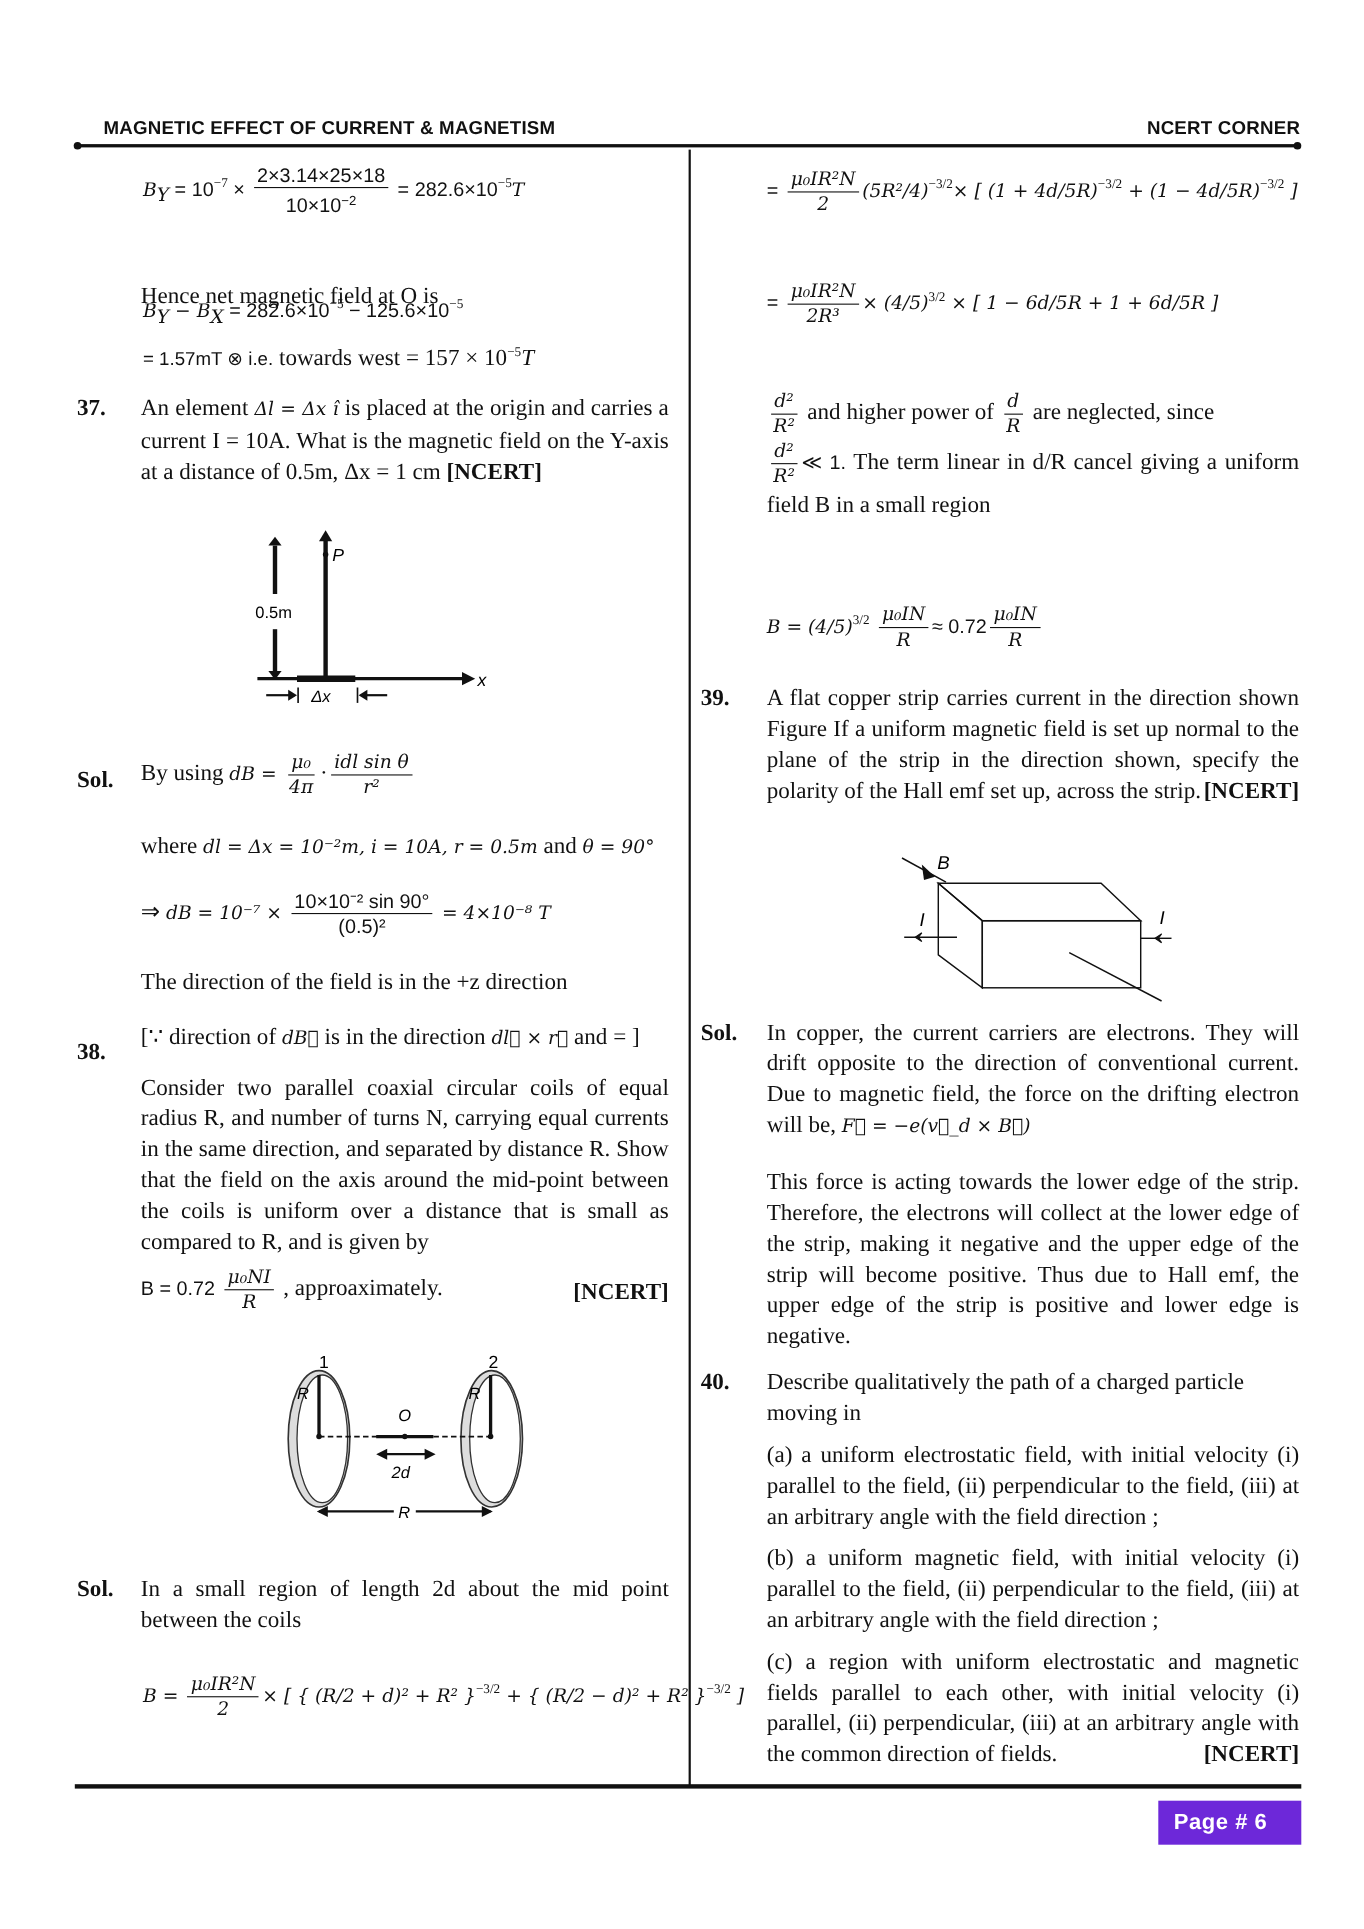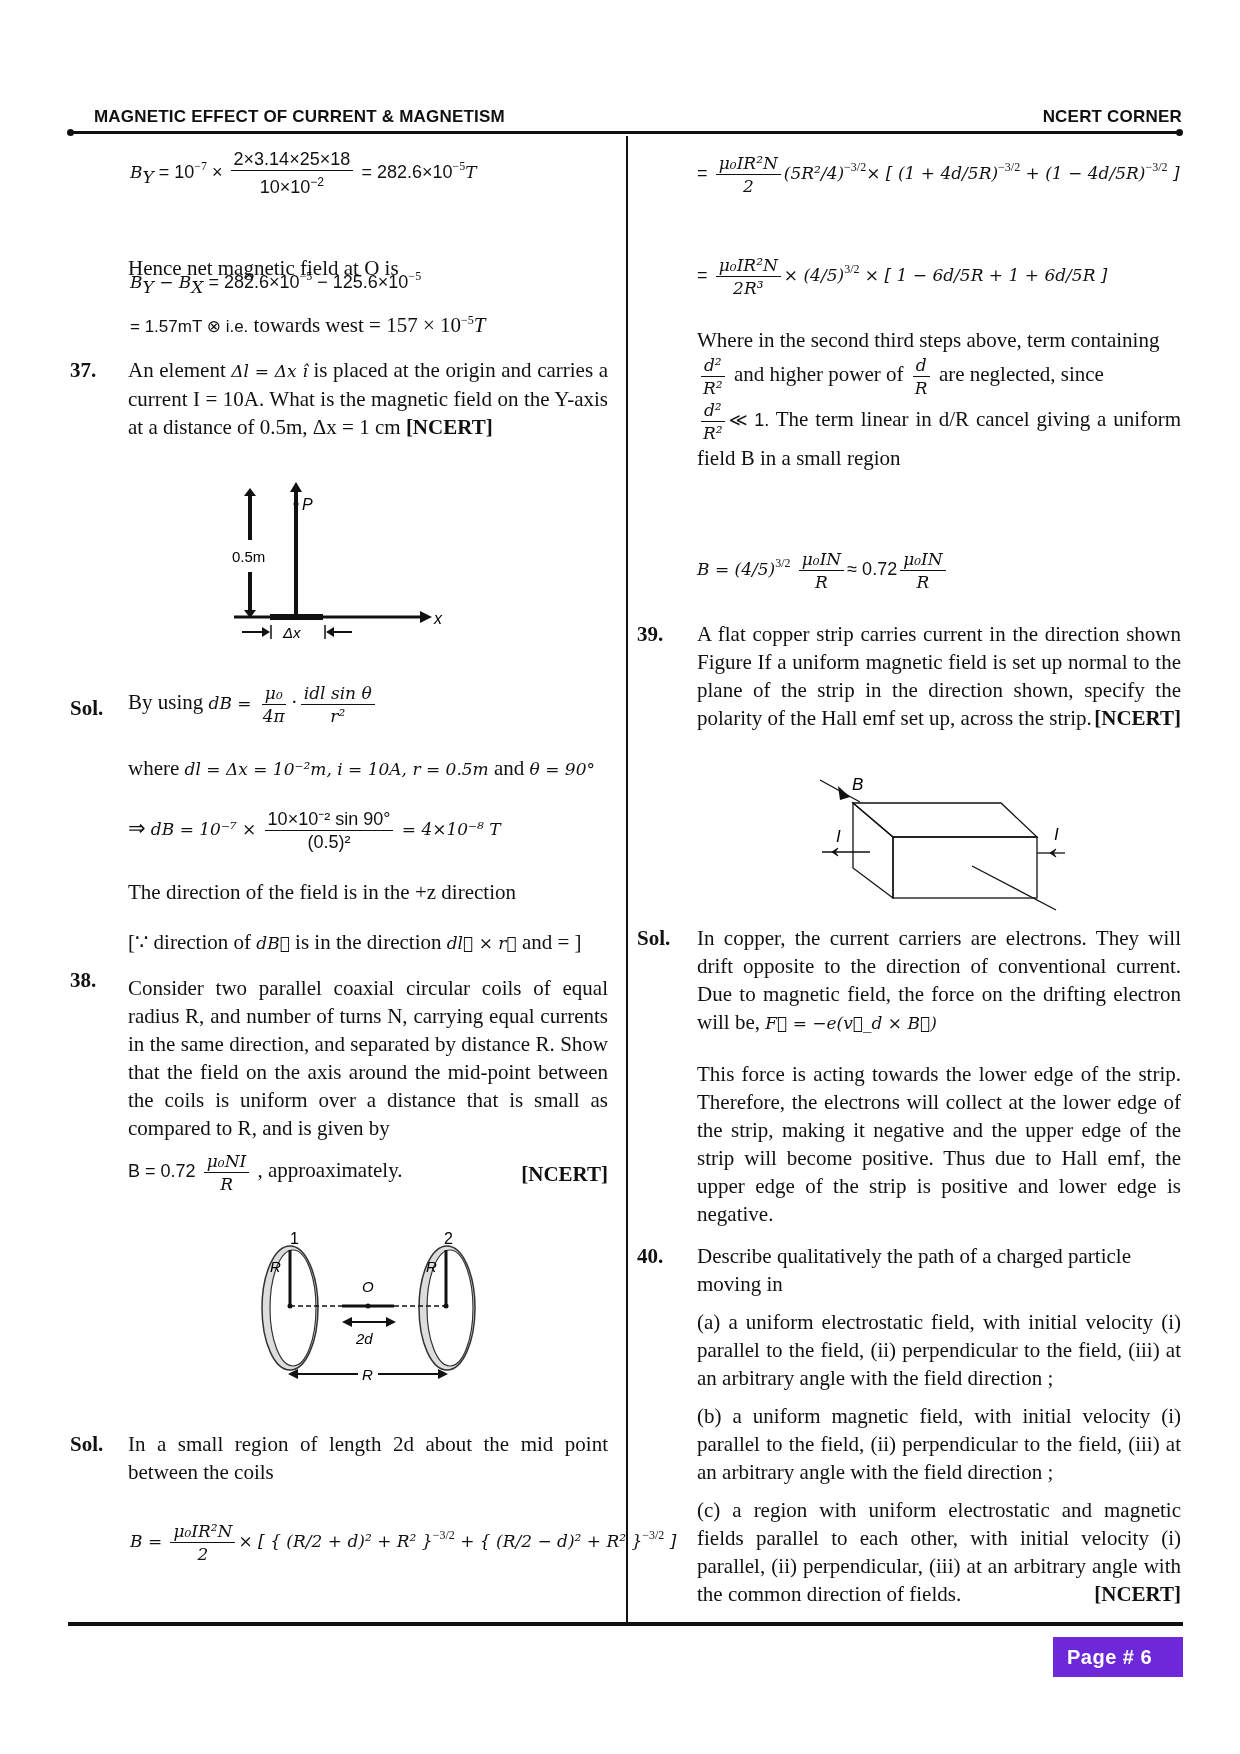--- a/index.html
+++ b/index.html
@@ -116,21 +116,21 @@
 </div>
 <div class="blk" style="left:128px; top:878px;">The direction of the field is in the +z direction</div>
 <div class="blk" style="left:128px; top:928px; width:480px;">
   <span>[∵ direction of</span>
   <span class="math">dB⃗</span>
   <span>is in the direction</span>
   <span class="math">dl⃗ × r⃗</span>
   <span>and = ]</span>
 </div>
 
-<div class="qnum" style="left:70px; top:968px;">38.</div>
+<div class="qnum" style="left:70px; top:944px;">38.</div>
 <div class="blk just" style="left:128px; top:974px; width:480px;">Consider two parallel coaxial circular coils of equal radius R, and number of turns N, carrying equal currents in the same direction, and separated by distance R. Show that the field on the axis around the mid-point between the coils is uniform over a distance that is small as compared to R, and is given by</div>
 <div class="blk" style="left:128px; top:1150px; width:480px;">
   <span class="mathup">B = 0.72</span>
   <span class="frac math">
       <span class="n">μ₀NI</span>
       <span class="d">R</span>
     </span>
   <span>, approaximately.</span>
   <span class="ref" style="position:absolute; right:0; top:10px;">[NCERT]</span>
 </div>
@@ -181,21 +181,21 @@
     </span><span class="math">(5R²/4)</span><sup>−3/2</sup><span class="math">× [ (1 + 4d/5R)</span><sup>−3/2</sup><span class="math"> + (1 − 4d/5R)</span><sup>−3/2</sup><span class="math"> ]</span>
 </div>
 <div class="blk" style="left:697px; top:254px; white-space:nowrap;">
   <span class="mathup">=</span>
   <span class="frac math">
       <span class="n">μ₀IR²N</span>
       <span class="d">2R³</span>
     </span><span class="math">× (4/5)</span><sup>3/2</sup><span class="math"> × [ 1 − 6d/5R + 1 + 6d/5R ]</span>
 </div>
 <div class="blk just" style="left:697px; top:326px; width:484px;">
-  <span>Where in the second third steps above, term containing</span><br>
+  <br>
   <span class="frac math">
       <span class="n">d²</span>
       <span class="d">R²</span>
     </span>
   <span>and higher power of</span>
   <span class="frac math">
       <span class="n">d</span>
       <span class="d">R</span>
     </span>
   <span>are neglected, since</span><br>

